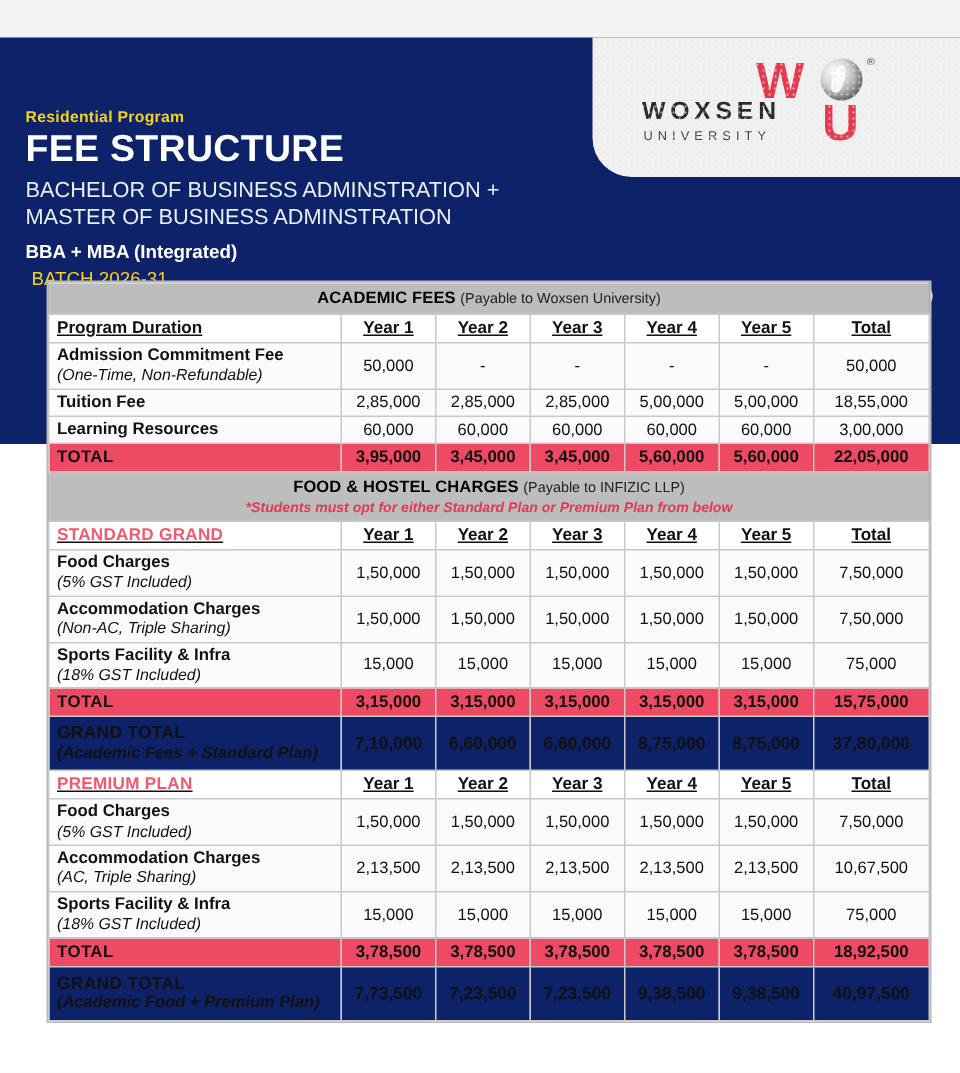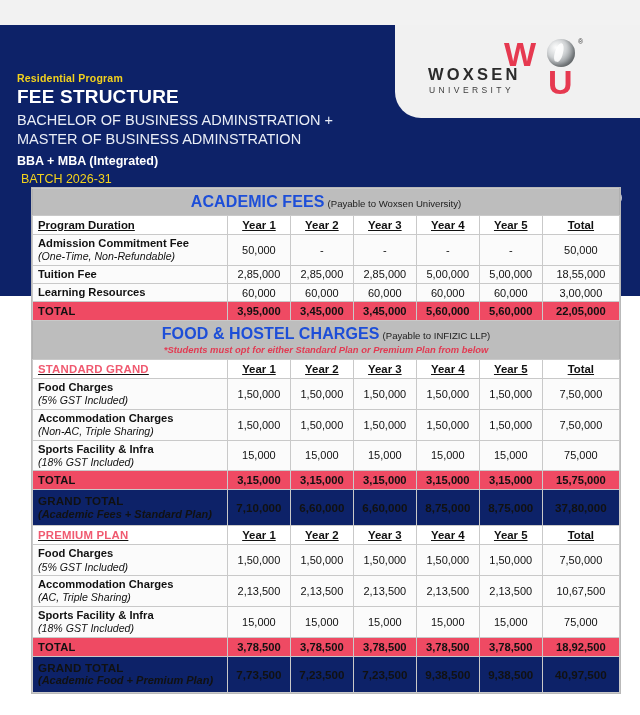--- a/index.html
+++ b/index.html
@@ -60,21 +60,21 @@
     position:absolute;left:1px;top:50px;
     font-size:8.5px;color:#3d3d3d;letter-spacing:3.4px;
   }
 
   #header-text{position:absolute;left:17px;top:47px;width:400px;}
   .h-eyebrow{
     font-size:10.5px;font-weight:bold;color:#f3d21c;letter-spacing:.2px;
     margin:0 0 3px 0;
   }
   .h-title{
-    font-size:19px;font-weight:bold;color:#ffffff;letter-spacing:.2px;
+    font-size:25px;font-weight:bold;color:#ffffff;letter-spacing:.2px;
     line-height:1.02;margin:0 0 5px 0;
   }
   .h-prog{
     font-size:14.5px;color:#e9edf6;line-height:1.28;margin:0;font-weight:normal;
   }
   .h-degree{
     font-size:12.5px;font-weight:bold;color:#ffffff;margin:6px 0 2px 0;
   }
   .h-batch{
     font-size:12.5px;color:#f3d21c;margin:4px;font-weight:normal;
@@ -100,21 +100,21 @@
     color:#111111;
   }
   col.c-label{width:192px;}
   col.c-yr{width:62px;}
   col.c-tot{width:76px;}
 
   .sec-head{
     background:#bdbdbd;text-align:center;padding:4px 4px 4px 4px !important;
     border-left:1px solid #b0b0b0 !important;border-right:1px solid #b0b0b0 !important;
   }
-  .sec-head .big{font-size:16px;font-weight:bold;color:#1d4ed8;letter-spacing:.1px;}
+  .sec-head .big{font-size:11px;font-weight:bold;color:#000000;letter-spacing:.1px;}
   .sec-head .small{font-size:9.6px;color:#222;font-weight:normal;margin-top:26px;}
   .sec-note{
     display:block;margin-top:1px;
     font-size:9.4px;font-style:italic;font-weight:bold;color:#e23a52;
   }
 
   .col-head td{font-weight:bold;text-align:center;background:#ffffff;padding:3px 5px !important;font-size:11.4px;text-decoration:underline;}
   .col-head td.lbl{text-align:left;}
   .plan-name{color:#f05a70;font-weight:bold;font-size:11.4px;letter-spacing:.2px;}
 

